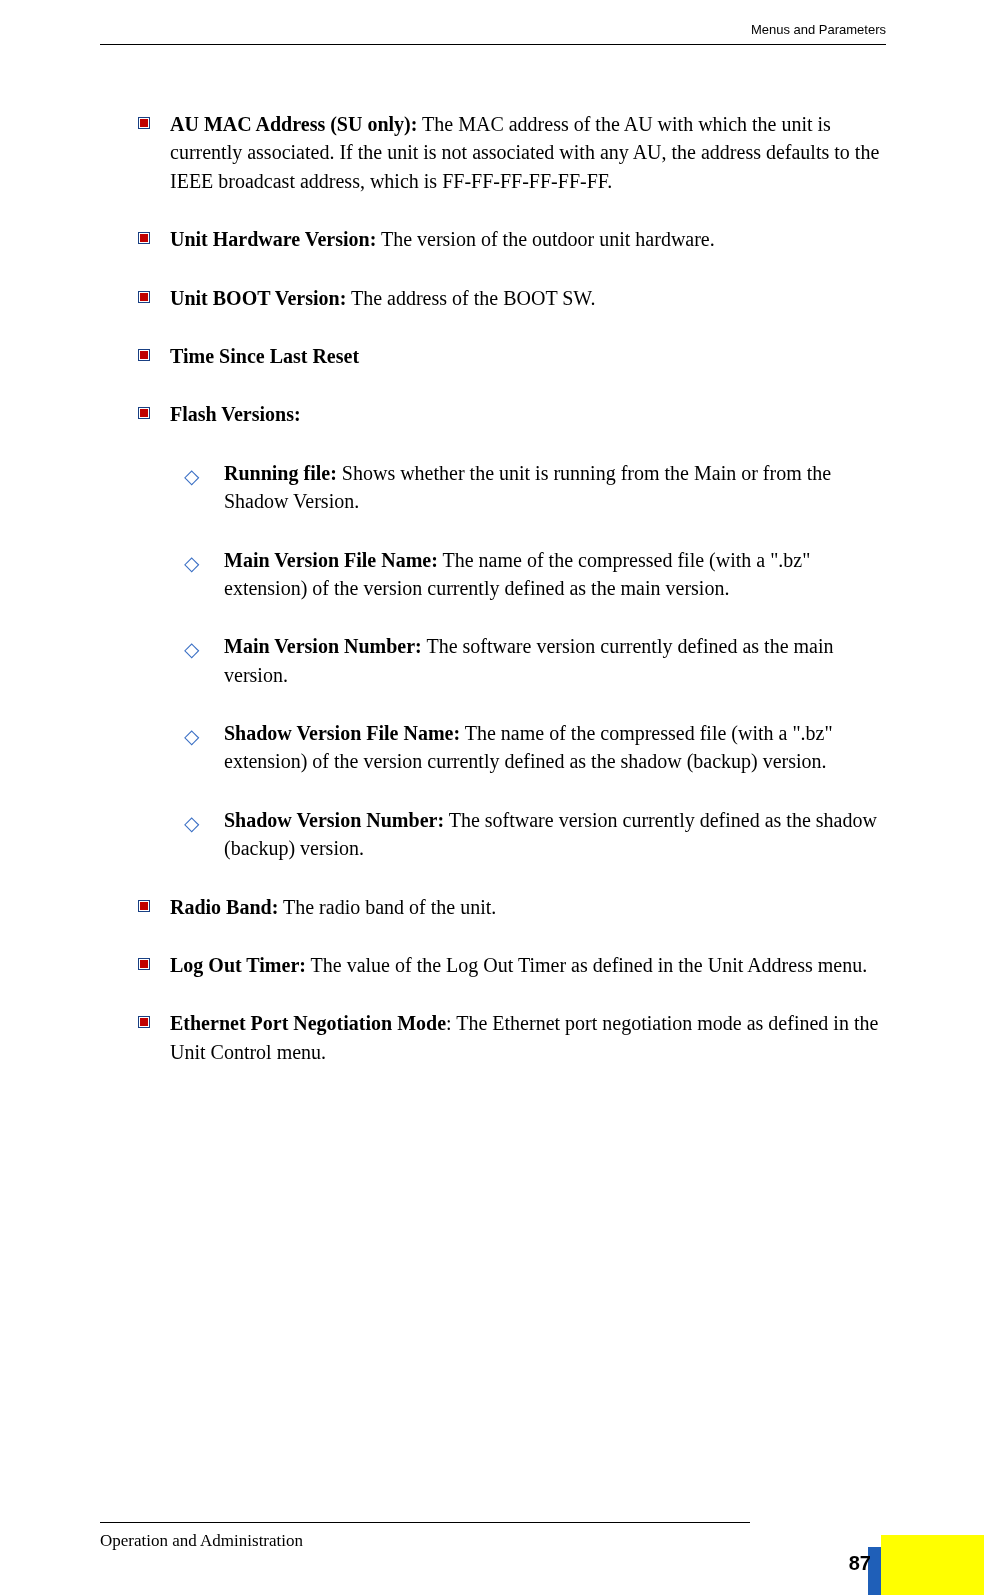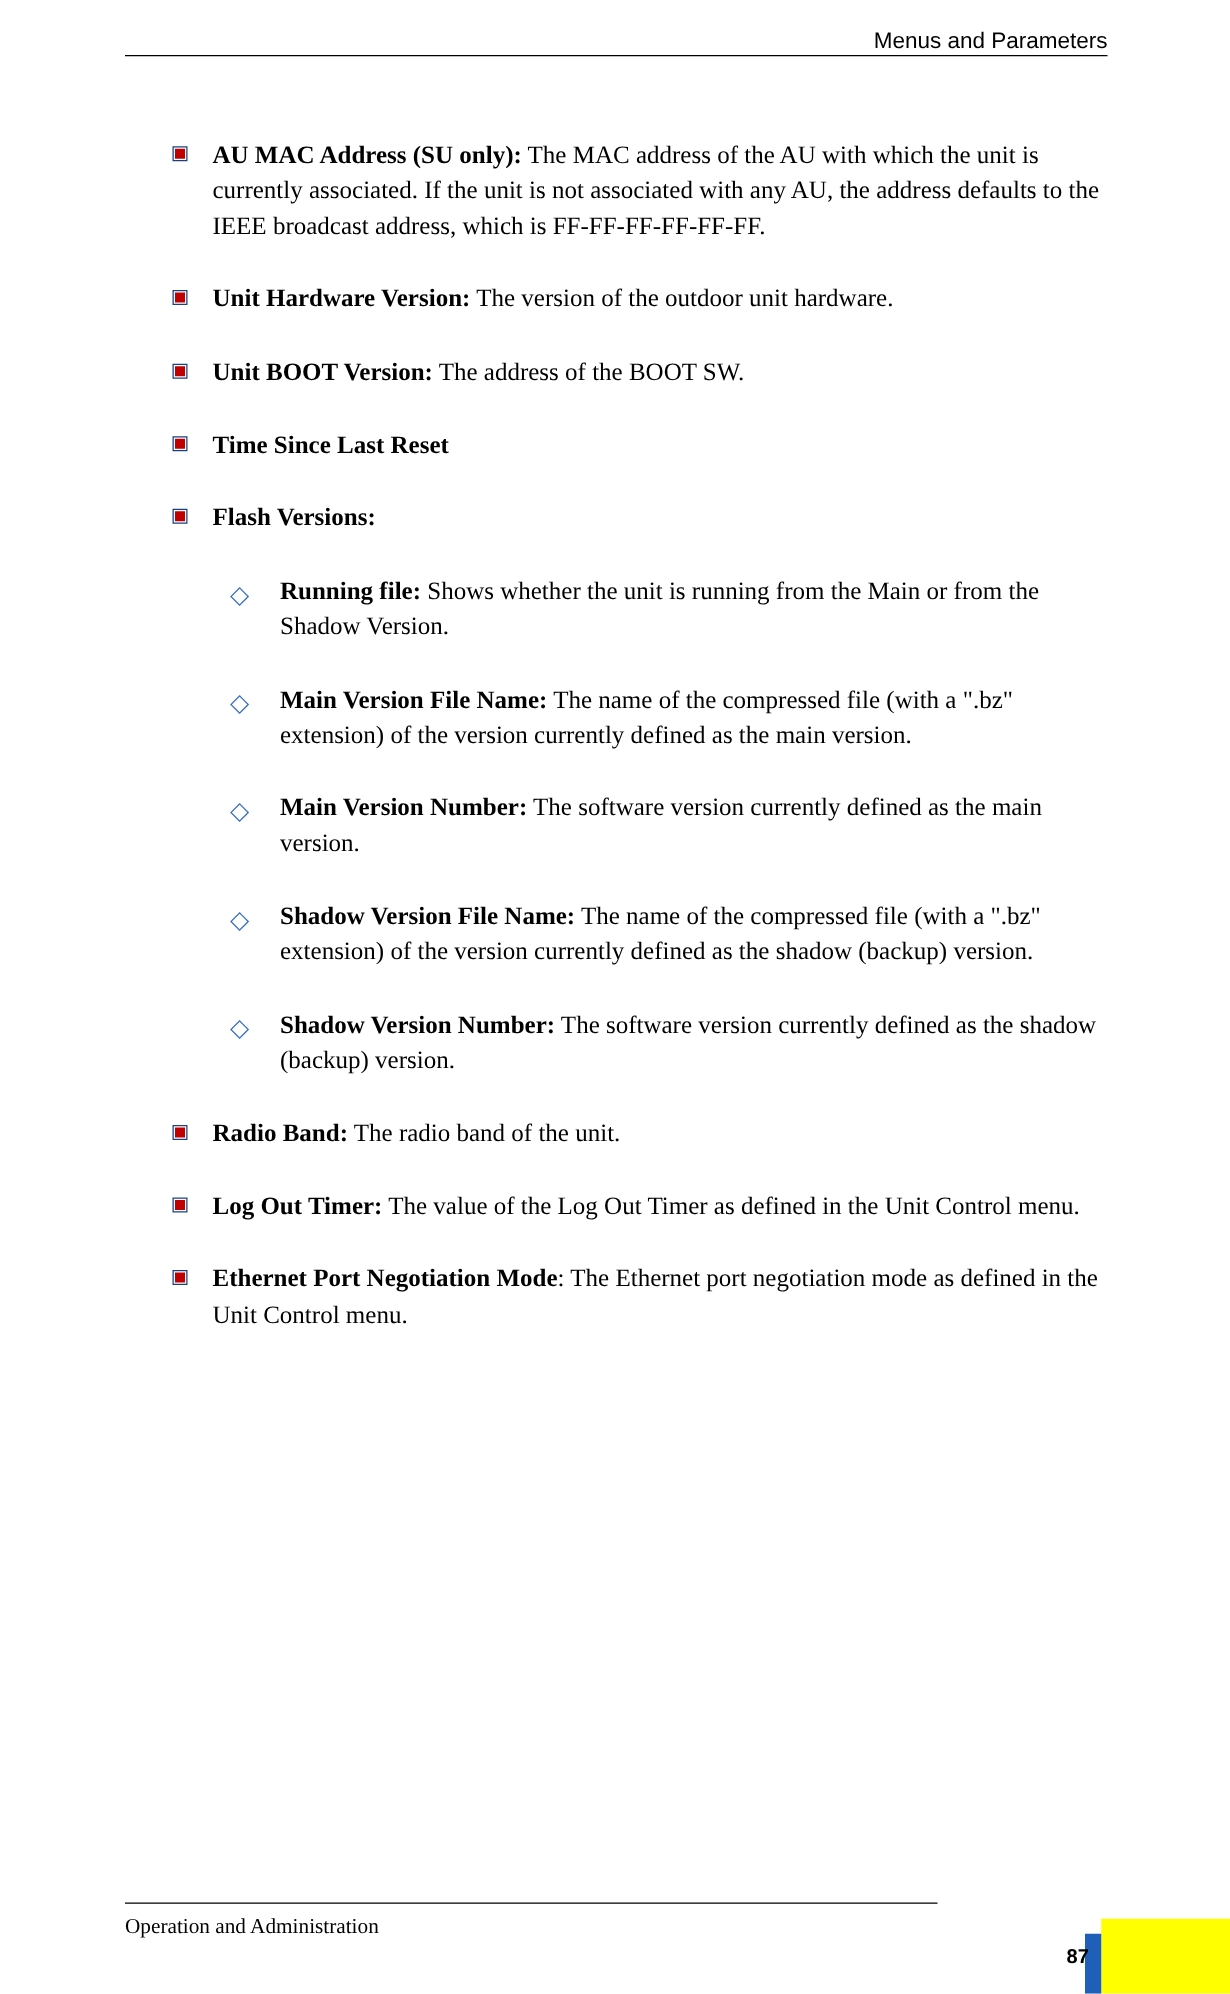--- a/index.html
+++ b/index.html
@@ -9,21 +9,21 @@
     background: #fff;
     font-family: Georgia, 'Times New Roman', serif;
     color: #000;
     position: relative;
   }
   .header {
     position: absolute;
     top: 22px;
     right: 98px;
     font-family: Arial, Helvetica, sans-serif;
-    font-size: 18px;
+    font-size: 13px;
   }
   .header-rule {
     position: absolute;
     top: 44px;
     left: 100px;
     right: 98px;
     border-top: 1.5px solid #000;
   }
   .content {
     position: absolute;
@@ -84,21 +84,21 @@
     left: 100px;
     bottom: 44px;
     font-family: Liberation Serif, serif;
     font-size: 17px;
   }
   .page-num {
     position: absolute;
     right: 113px;
     bottom: 20px;
     font-family: Arial, Helvetica, sans-serif;
-    font-size: 16px;
+    font-size: 20px;
     font-weight: bold;
     z-index: 2;
   }
   .yellow-block {
     position: absolute;
     right: 0;
     bottom: 0;
     width: 103px;
     height: 60px;
     background: #ffff00;
@@ -124,21 +124,21 @@
     <div class="item"><span class="sq"></span><span class="b">Unit BOOT Version:</span><span> The address of the BOOT SW.</span></div>
     <div class="item"><span class="sq"></span><span class="b">Time Since Last Reset</span><span></span></div>
     <div class="item"><span class="sq"></span><span class="b">Flash Versions:</span><span></span><div class="sub-list">
         <div class="sub-item"><span class="diamond">◇</span><span class="b">Running file:</span><span> Shows whether the unit is running from the Main or from the Shadow Version.</span></div>
         <div class="sub-item"><span class="diamond">◇</span><span class="b">Main Version File Name:</span><span> The name of the compressed file (with a ".bz" extension) of the version currently defined as the main version.</span></div>
         <div class="sub-item"><span class="diamond">◇</span><span class="b">Main Version Number:</span><span> The software version currently defined as the main version.</span></div>
         <div class="sub-item"><span class="diamond">◇</span><span class="b">Shadow Version File Name:</span><span> The name of the compressed file (with a ".bz" extension) of the version currently defined as the shadow (backup) version.</span></div>
         <div class="sub-item"><span class="diamond">◇</span><span class="b">Shadow Version Number:</span><span> The software version currently defined as the shadow (backup) version.</span></div>
       </div></div>
     <div class="item"><span class="sq"></span><span class="b">Radio Band:</span><span> The radio band of the unit.</span></div>
-    <div class="item"><span class="sq"></span><span class="b">Log Out Timer:</span><span> The value of the Log Out Timer as defined in the Unit Control menu.</span></div>
+    <div class="item"><span class="sq"></span><span class="b">Log Out Timer:</span><span> The value of the Log Out Timer as defined in the Unit Address menu.</span></div>
     <div class="item"><span class="sq"></span><span class="b">Ethernet Port Negotiation Mode</span><span>: The Ethernet port negotiation mode as defined in the Unit Control menu.</span></div>
   </div>
 
 <div class="footer-rule"></div>
 <div class="footer-text">Operation and Administration</div>
 <div class="page-num">87</div>
 <div class="yellow-block"></div>
 <div class="blue-tab"></div>
 
 </body></html>

